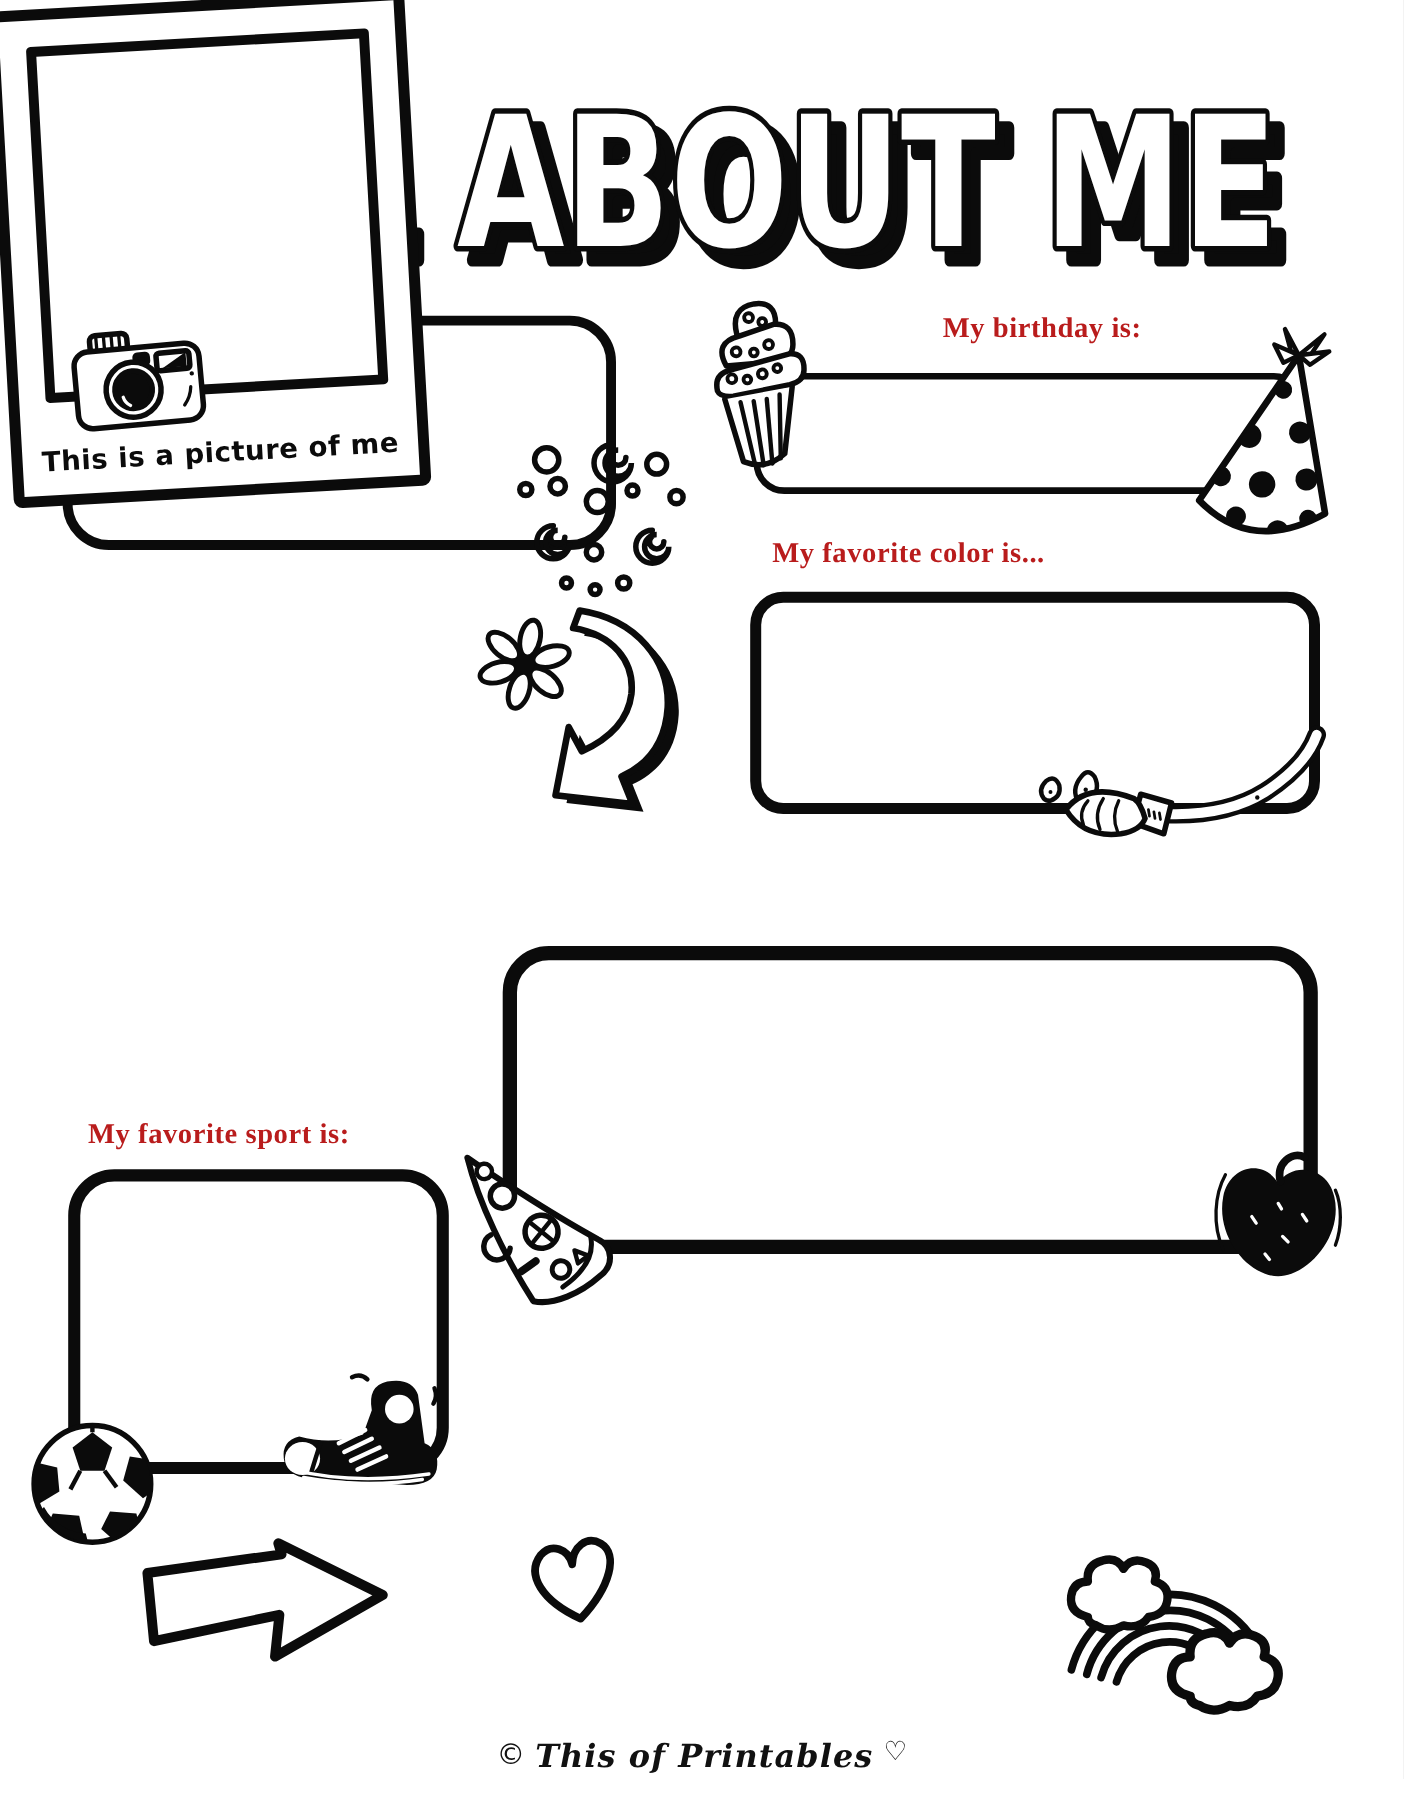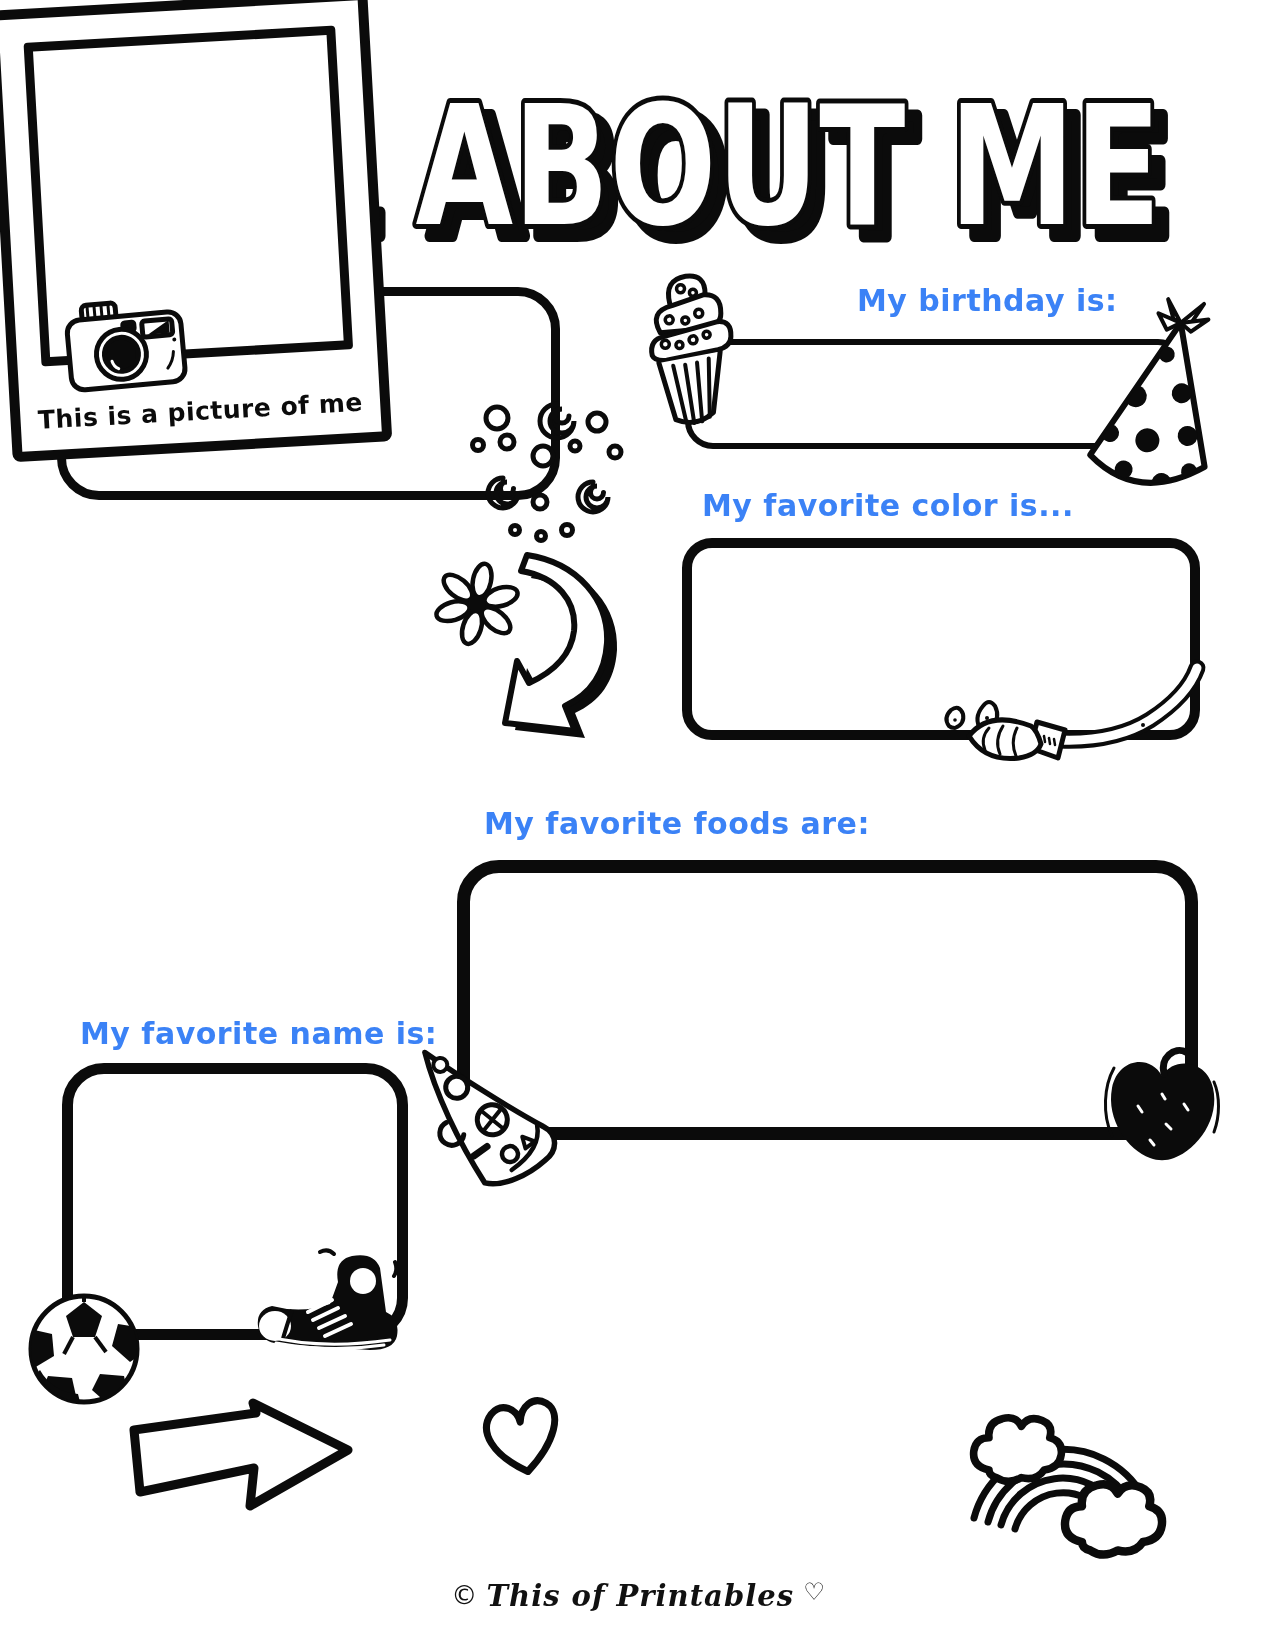--- a/index.html
+++ b/index.html
@@ -1,21 +1,21 @@
 <!DOCTYPE html>
 <html><head>
 <meta charset="utf-8">
 <style>
   html,body{margin:0;padding:0;background:#e8e8e8;}
   #page{position:relative;width:1276px;height:1651px;margin:0 auto;background:#ffffff;overflow:hidden;
         font-family:"DejaVu Sans",sans-serif;color:#0b0b0b;}
   .abs{position:absolute;}
   
   .field{position:absolute;background:#fff;border-style:solid;border-color:#0b0b0b;box-sizing:border-box;}
-  .label{position:absolute;font-weight:bold;font-size:30px;letter-spacing:.5px;color:#3b82f6;white-space:nowrap;}
+  .label{position:absolute;font-weight:bold;font-size:26px;letter-spacing:.5px;color:#b91c1c;white-space:nowrap;font-family:Liberation Serif, serif;}
   .label.inbox{position:absolute;}
   .write-value{position:absolute;left:30px;top:60px;font-size:24px;color:#0b0b0b;}
   
   #name-box{left:57px;top:287px;width:503px;height:213px;border-width:9px;border-radius:42px;}
   #name-label{left:36px;top:26px;}
   
   #birthday-label{left:857px;top:283px;}
   #birthday-box{left:685px;top:339px;width:501px;height:110px;border-width:6px;border-radius:28px;}
   
   #color-label{left:702px;top:488px;}
@@ -207,21 +207,20 @@
       </g>
       <circle cx="39" cy="40" r="9" fill="#0b0b0b"></circle>
     </g>
   </svg>
 
   <svg class="doodle" style="left:473px;top:543px" width="168" height="202" viewBox="0 0 168 202">
     <path d="M54,12 C106,20 136,58 134,100 C132,132 116,152 92,163 L102,188 L32,180 L44,118 L56,140 C80,129 98,112 101,88 C104,58 84,34 48,28 Z" transform="translate(10,7)" fill="#0b0b0b"></path>
     <path d="M54,12 C106,20 136,58 134,100 C132,132 116,152 92,163 L102,188 L32,180 L44,118 L56,140 C80,129 98,112 101,88 C104,58 84,34 48,28 Z" fill="#fff" stroke="#0b0b0b" stroke-width="6" stroke-linejoin="round"></path>
   </svg>
 
-  <span id="foods-label" class="label">My favorite foods are:</span>
   <div id="foods-box" class="field">
     <span class="write-value"></span>
   </div>
 
   <svg class="doodle" style="left:418px;top:1036px" width="144" height="162" viewBox="0 0 144 162">
     <g transform="rotate(-6 72 81)" stroke="#0b0b0b" stroke-linejoin="round" stroke-linecap="round">
       <path d="M14,10 C44,36 92,74 124,96 C138,105 136,122 122,130 C104,143 78,152 60,146 C38,102 20,52 14,10 Z" fill="#fff" stroke-width="5.5"></path>
       <path d="M118,94 Q120,118 88,136" fill="none" stroke-width="4.5"></path>
       <circle cx="74" cy="84" r="15" fill="#fff" stroke-width="5"></circle>
       <path d="M65,75 L83,93 M83,75 L65,93" stroke-width="4"></path>
@@ -241,21 +240,21 @@
     <path d="M118,88 C124,72 124,52 118,38" fill="none" stroke="#0b0b0b" stroke-width="3" stroke-linecap="round"></path>
     <g stroke="#fff" stroke-width="3" stroke-linecap="round">
       <path d="M42,62 l4,6"></path>
         <path d="M70,80 l5,5"></path>
         <path d="M54,96 l4,5"></path>
         <path d="M88,60 l4,6"></path>
         <path d="M66,50 l3,5"></path>
     </g>
   </svg>
 
-  <span id="sport-label" class="label">My favorite name is:</span>
+  <span id="sport-label" class="label">My favorite sport is:</span>
   <div id="sport-box" class="field">
     <span class="write-value"></span>
   </div>
 
   <svg class="doodle" style="left:24px;top:1290px" width="124" height="122" viewBox="0 0 124 122">
     <defs>
         <clipPath id="ballclip">
           <circle cx="60" cy="59" r="53"></circle>
         </clipPath>
       </defs>

